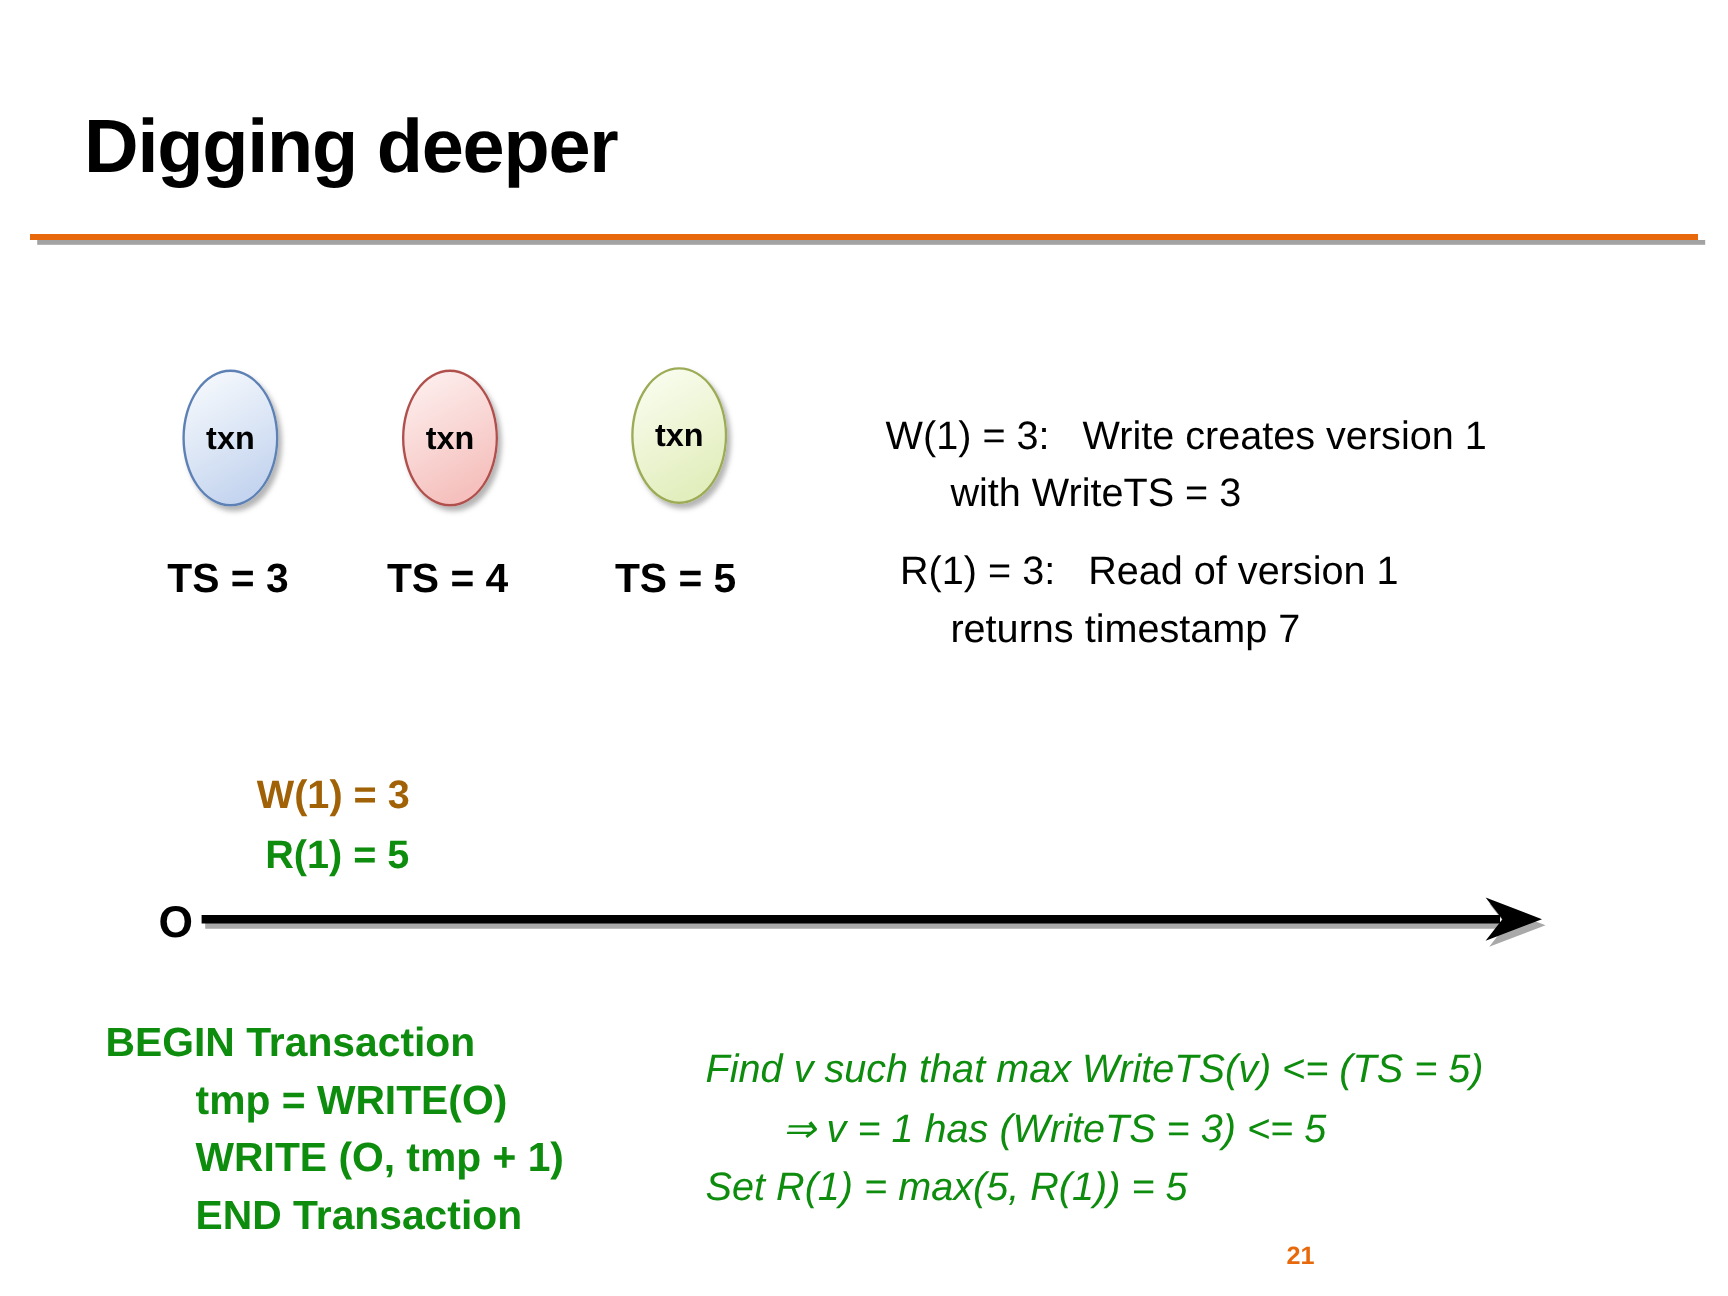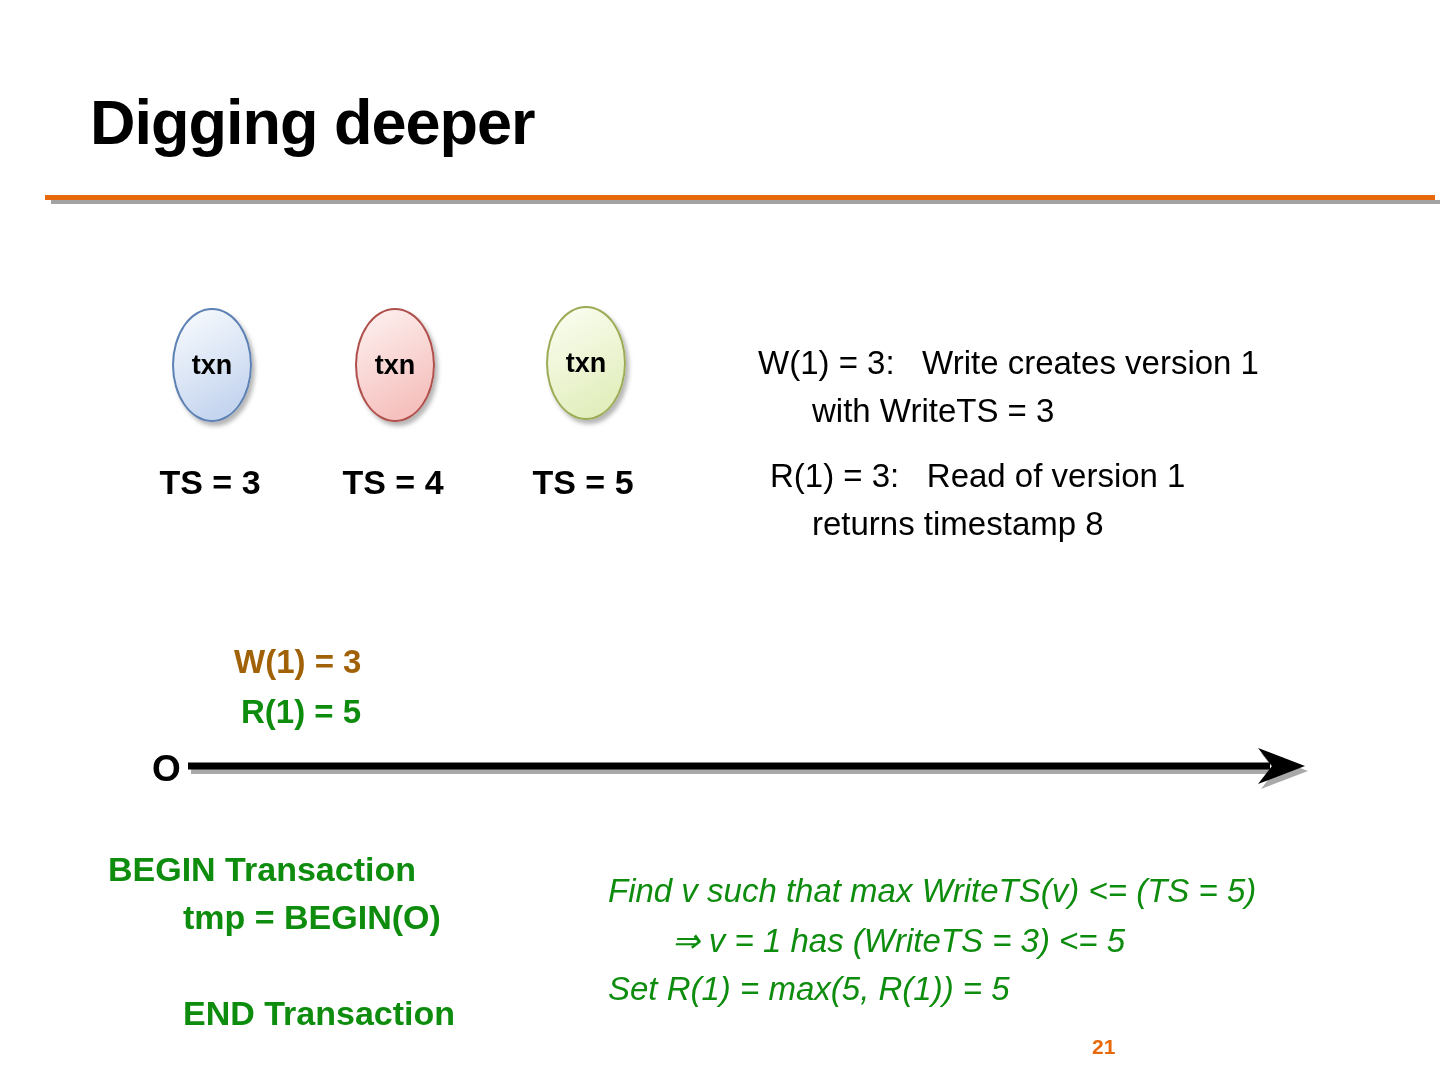--- a/index.html
+++ b/index.html
@@ -4,21 +4,20 @@
 <style>
   html, body { margin: 0; padding: 0; background: #ffffff; }
   .slide {
     position: relative;
     width: 1421px;
     height: 1080px;
     background: #ffffff;
     overflow: hidden;
     font-family: "Liberation Sans", sans-serif;
     color: #000000;
-    margin-left: 20px;
   }
   .abs { position: absolute; }
 
   .title {
     left: 70px; top: 86px;
     font-size: 63px;
     font-weight: bold;
     letter-spacing: -1px;
     white-space: nowrap;
   }
@@ -147,40 +146,41 @@
     <span class="txn-label">txn</span>
   </div>
 
   <div class="abs ts-label ts-1">TS = 3</div>
   <div class="abs ts-label ts-2">TS = 4</div>
   <div class="abs ts-label ts-3">TS = 5</div>
 
   <div class="abs notation-line nl-1">W(1) = 3:   Write creates version 1</div>
   <div class="abs notation-line nl-2">with WriteTS = 3</div>
   <div class="abs notation-line nl-3">R(1) = 3:   Read of version 1</div>
-  <div class="abs notation-line nl-4">returns timestamp 8</div>
+  <div class="abs notation-line nl-4">returns timestamp 7</div>
 
   <div class="abs write-ts-label">W(1) = 3</div>
   <div class="abs read-ts-label">R(1) = 5</div>
 
   <div class="abs object-label">O</div>
 
   <svg class="abs timeline-arrow" width="1140" height="52" viewBox="0 0 1140 52">
     <g transform="translate(3,5)" fill="#a9a9a9" stroke="#a9a9a9">
       <line x1="8" y1="22" x2="1086" y2="22" stroke-width="6"></line>
       <polygon points="1078,4 1125,22 1078,40 1092,22" stroke="none"></polygon>
     </g>
     <g fill="#000000" stroke="#000000">
       <line x1="8" y1="22" x2="1090" y2="22" stroke-width="7"></line>
       <polygon points="1078,4 1125,22 1078,40 1092,22" stroke="none"></polygon>
     </g>
   </svg>
 
   <div class="abs code-line cl-1">BEGIN Transaction</div>
-  <div class="abs code-line cl-2">tmp = BEGIN(O)</div>
+  <div class="abs code-line cl-2">tmp = WRITE(O)</div>
+  <div class="abs code-line cl-3">WRITE (O, tmp + 1)</div>
   <div class="abs code-line cl-4">END Transaction</div>
 
   <div class="abs expl-line el-1">Find v such that max WriteTS(v) &lt;= (TS = 5)</div>
   <div class="abs expl-line el-2">⇒ v = 1 has (WriteTS = 3) &lt;= 5</div>
   <div class="abs expl-line el-3">Set R(1) = max(5, R(1)) = 5</div>
 
   <div class="abs page-number">21</div>
 
 </div>
 

